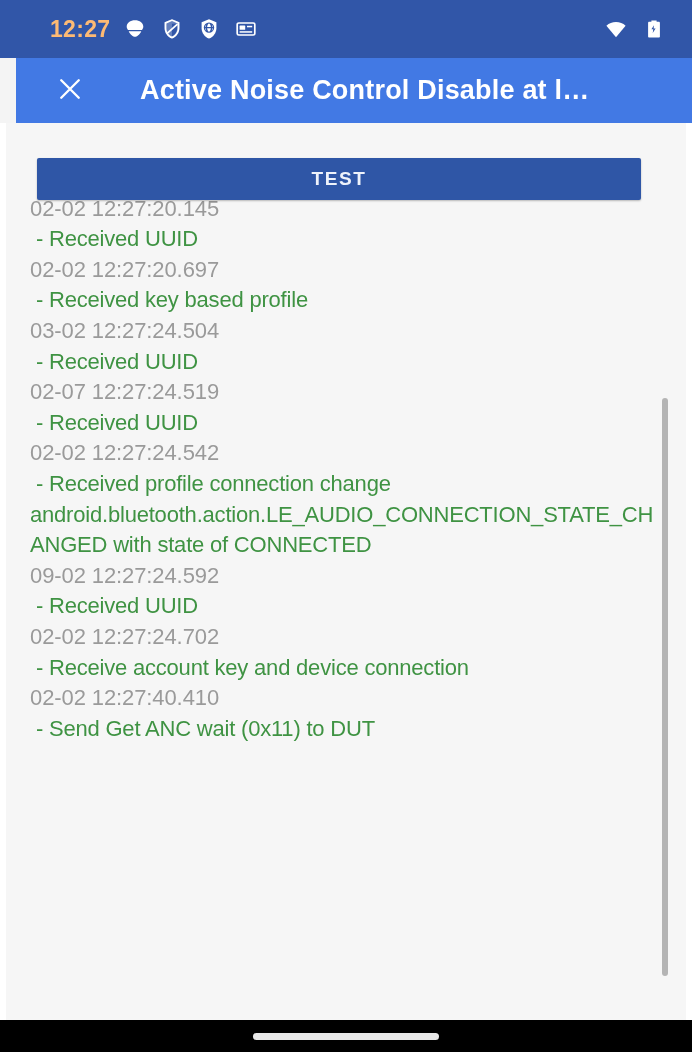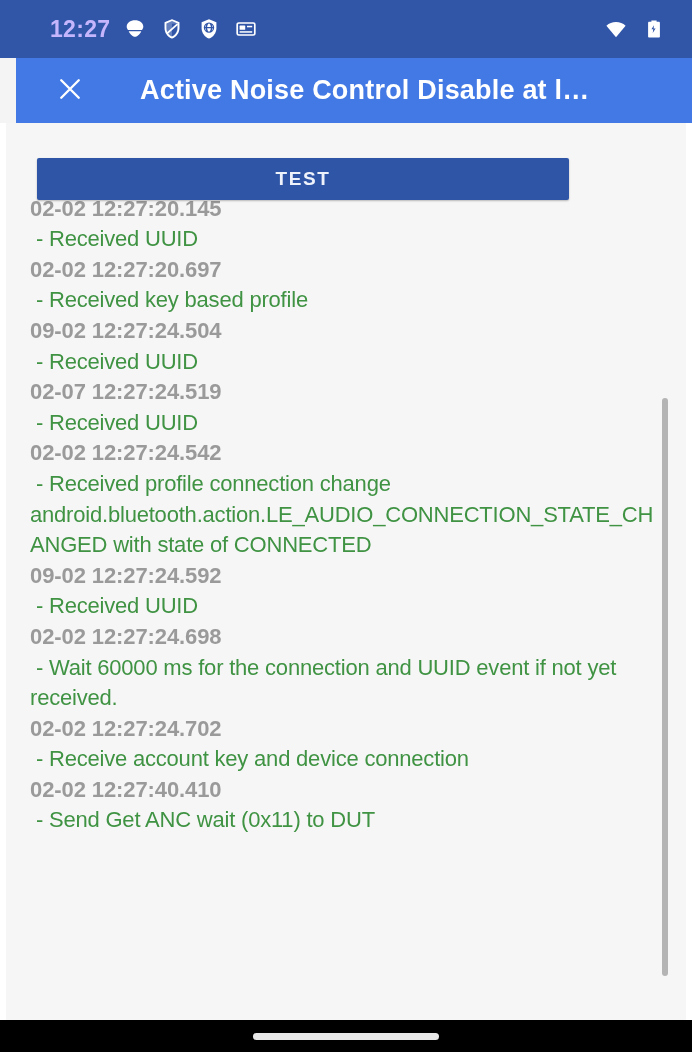--- a/index.html
+++ b/index.html
@@ -35,21 +35,21 @@
     box-sizing: border-box;
     padding: 0 26px 0 50px;
   }
   #status-left {
     display: flex;
     align-items: center;
     gap: 13px;
     flex: 1;
   }
   #status-clock {
-    color: #c4b5fd;
+    color: #fdba74;
     font-size: 23px;
     font-weight: bold;
     letter-spacing: 0.3px;
     line-height: 1;
   }
   .status-icon {
     width: 24px;
     height: 24px;
     display: block;
   }
@@ -100,21 +100,21 @@
     box-sizing: border-box;
     border-left: 6px solid #ffffff;
     border-right: 6px solid #ffffff;
     overflow: hidden;
   }
 
   #test-button {
     position: absolute;
     left: 31px;
     top: 35px;
-    width: 532px;
+    width: 604px;
     height: 42px;
     background: #2f56a6;
     border: none;
     border-radius: 2px;
     color: #eef2fb;
     font-family: "Liberation Sans", sans-serif;
     font-size: 19px;
     font-weight: bold;
     letter-spacing: 1.6px;
     cursor: pointer;
@@ -140,21 +140,20 @@
     box-sizing: border-box;
   }
   .log-entry { display: block; }
   .log-time {
     display: block;
     color: #9a9a9a;
     font-size: 22px;
     line-height: 30.6px;
     letter-spacing: -0.1px;
     white-space: pre-wrap;
-    font-weight: bold;
   }
   .log-msg {
     display: block;
     color: #3f9343;
     font-size: 22px;
     font-weight: normal;
     line-height: 30.6px;
     letter-spacing: -0.2px;
     white-space: pre-wrap;
     word-break: break-word;
@@ -275,38 +274,34 @@
           </div>
           <div class="log-entry">
             <span class="log-time">02-02 12:27:20.145</span>
             <span class="log-msg"> - Received UUID</span>
           </div>
           <div class="log-entry">
             <span class="log-time">02-02 12:27:20.697</span>
             <span class="log-msg"> - Received key based profile</span>
           </div>
           <div class="log-entry">
-            <span class="log-time">09-02 12:27:24.504</span>
+            <span class="log-time">03-02 12:27:24.504</span>
             <span class="log-msg"> - Received UUID</span>
           </div>
           <div class="log-entry">
             <span class="log-time">02-07 12:27:24.519</span>
             <span class="log-msg"> - Received UUID</span>
           </div>
           <div class="log-entry">
             <span class="log-time">02-02 12:27:24.542</span>
             <span class="log-msg"> - Received profile connection change android.bluetooth.action.LE_AUDIO_CONNECTION_STATE_CHANGED with state of CONNECTED</span>
           </div>
           <div class="log-entry">
             <span class="log-time">09-02 12:27:24.592</span>
             <span class="log-msg"> - Received UUID</span>
-          </div>
-          <div class="log-entry">
-            <span class="log-time">02-02 12:27:24.698</span>
-            <span class="log-msg"> - Wait 60000 ms for the connection and UUID event if not yet received.</span>
           </div>
           <div class="log-entry">
             <span class="log-time">02-02 12:27:24.702</span>
             <span class="log-msg"> - Receive account key and device connection</span>
           </div>
           <div class="log-entry">
             <span class="log-time">02-02 12:27:40.410</span>
             <span class="log-msg"> - Send Get ANC wait (0x11) to DUT</span>
           </div>
         </div>

